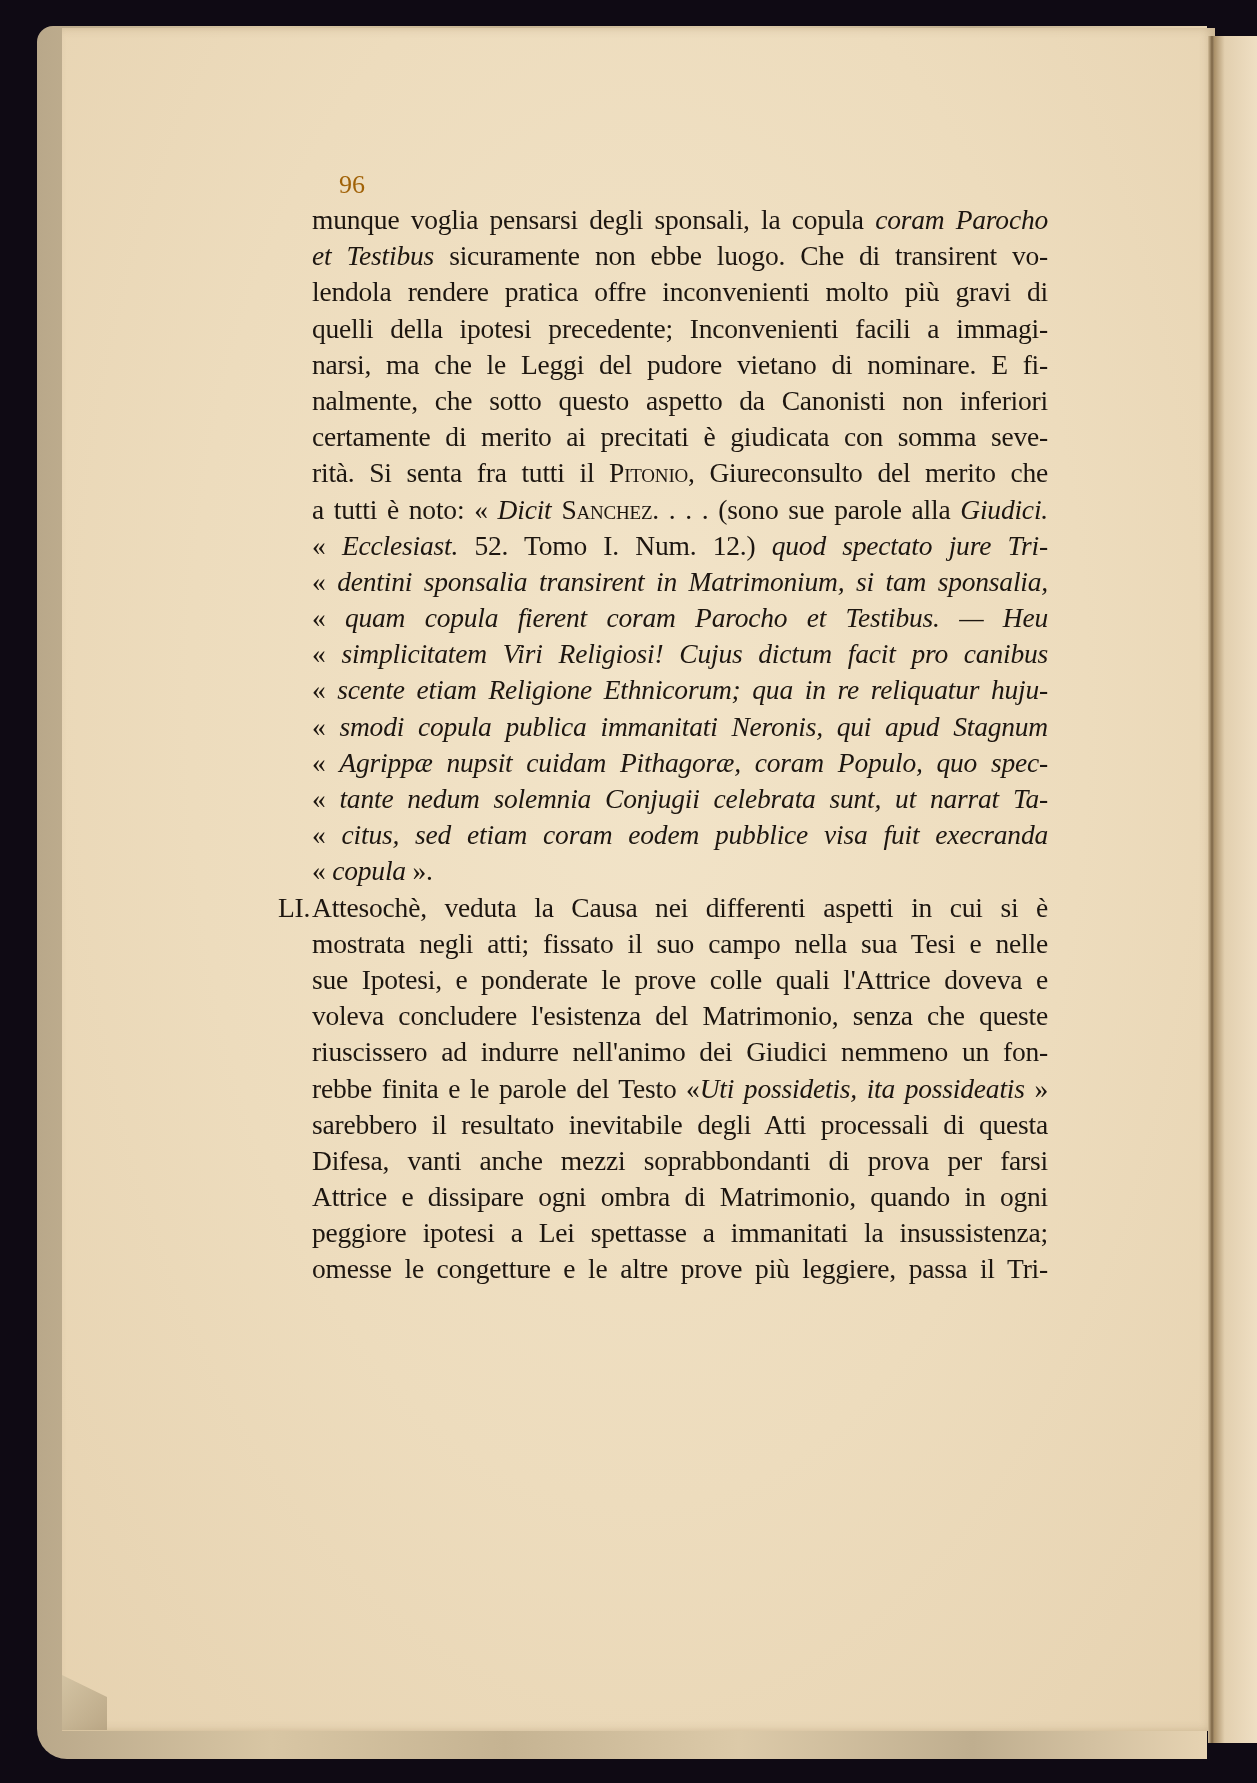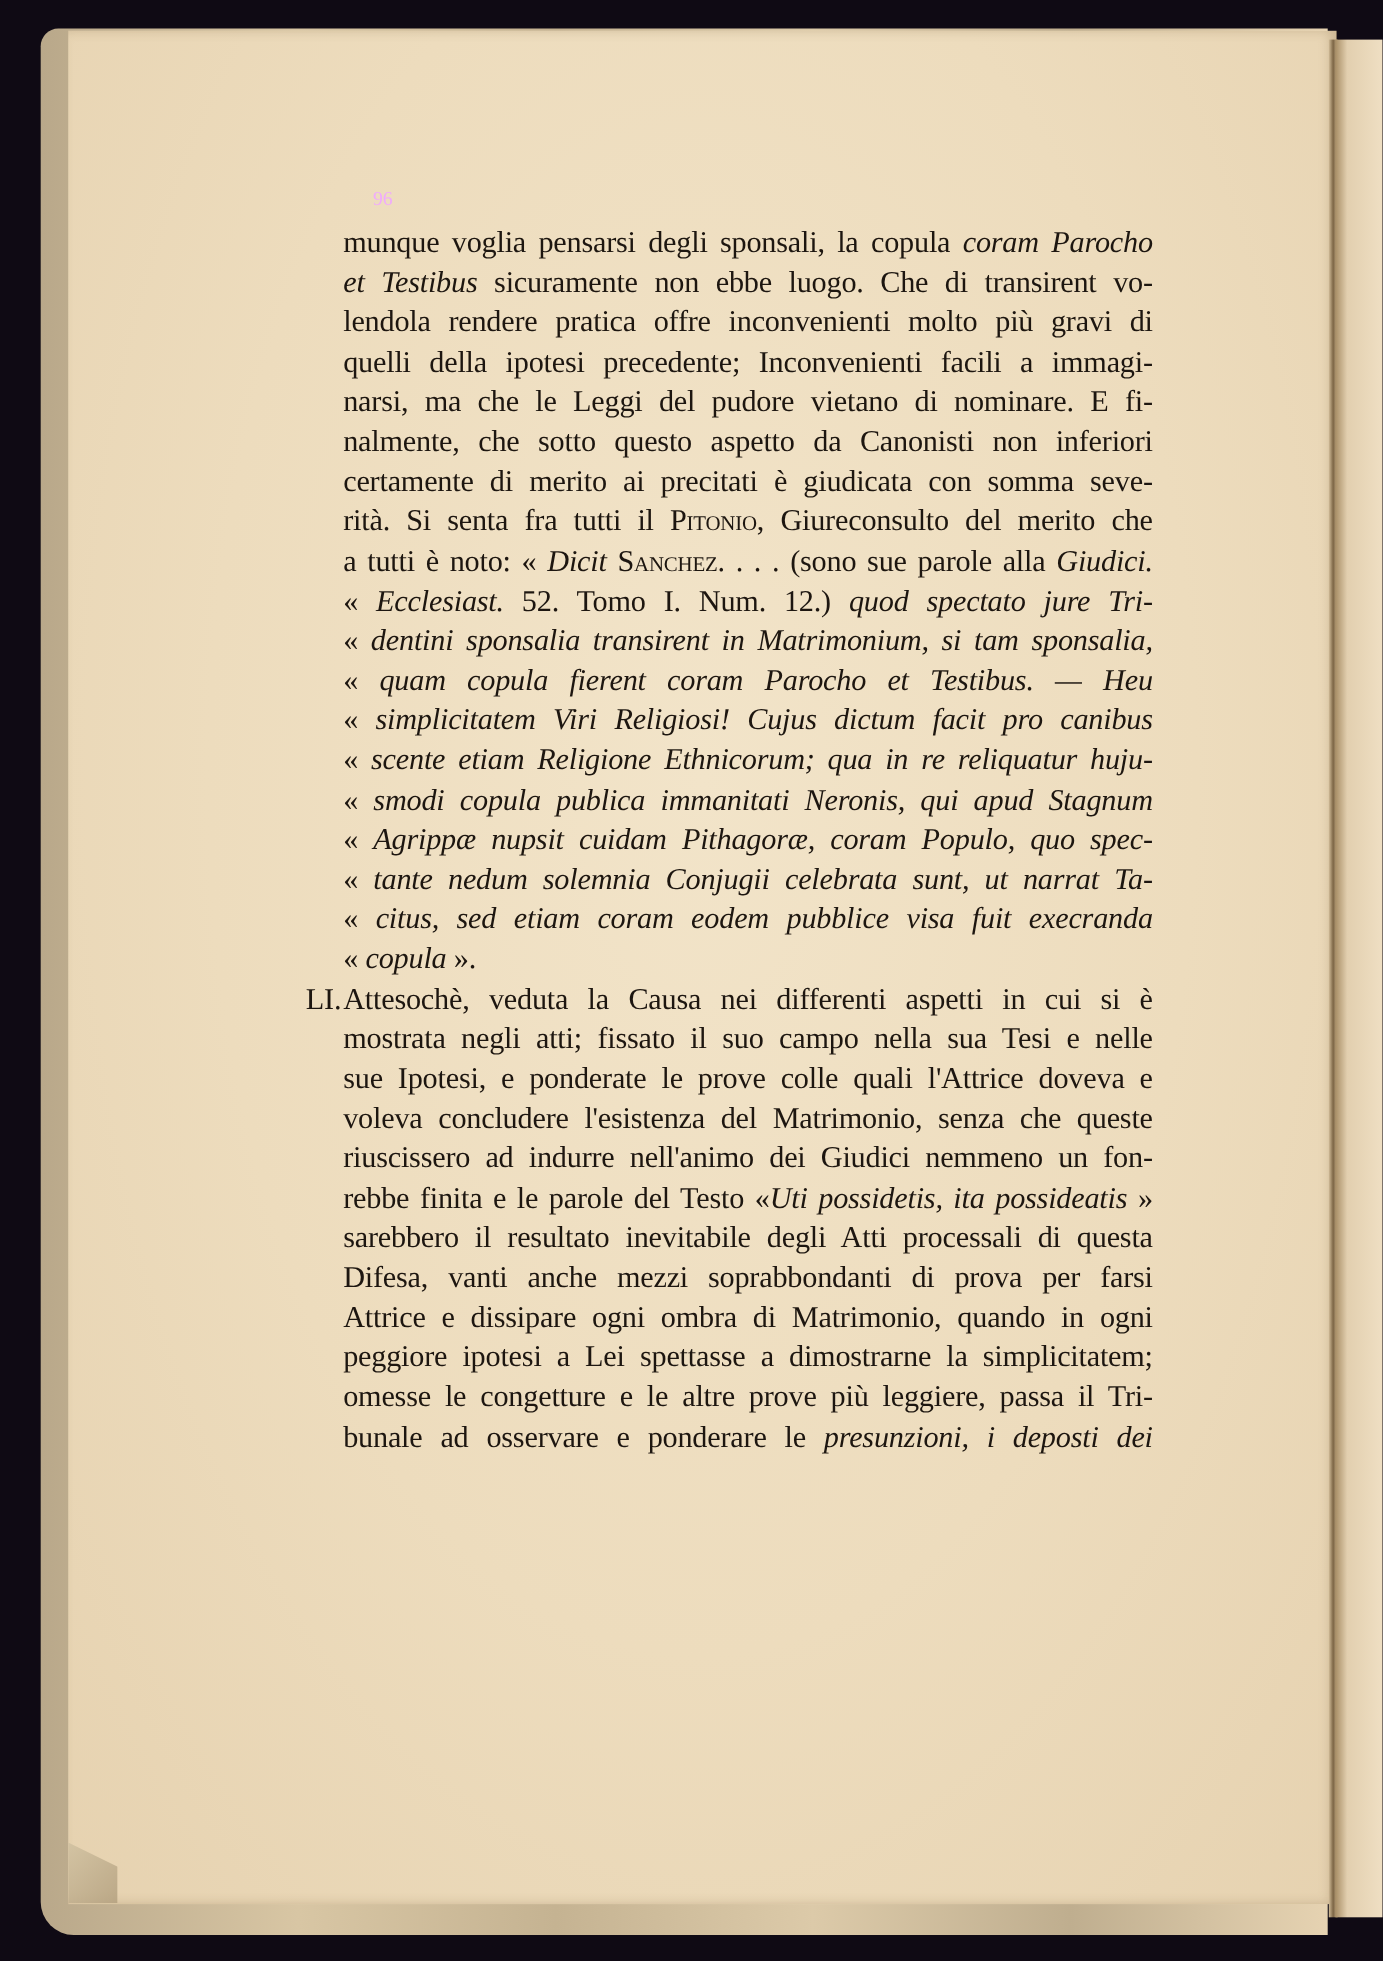--- a/index.html
+++ b/index.html
@@ -35,21 +35,21 @@
   }
   .text-block {
     position: absolute; left: 312px; top: 162px; width: 736px;
     color: #1d1610;
     font-size: 27.5px;
     line-height: 36.2px;
     letter-spacing: -0.2px;
   }
   .page-number {
     position: absolute; left: 339px; top: 170px;
-    font-size: 18px; color: #f0abfc;
+    font-size: 26px; color: #a16207;
   }
   .line {
     display: block; white-space: nowrap;
     text-align: justify; text-align-last: justify;
     height: 36.2px;
   }
   .line.last { text-align-last: left; }
   .para-num { position: absolute; left: -34px; }
   .lines { position: absolute; top: 40px; left: 0; width: 736px; }
   i { font-style: italic; }
@@ -90,17 +90,16 @@
       <div class="line rel last"><span>« </span><i>copula</i><span> ».</span></div>
       <div class="line rel"><span class="para-num">LI.</span><span>Attesochè, veduta la Causa nei differenti aspetti in cui si è</span></div>
       <div class="line rel"><span>mostrata negli atti; fissato il suo campo nella sua Tesi e nelle</span></div>
       <div class="line rel"><span>sue Ipotesi, e ponderate le prove colle quali l'Attrice doveva e</span></div>
       <div class="line rel"><span>voleva concludere l'esistenza del Matrimonio, senza che queste</span></div>
       <div class="line rel"><span>riuscissero ad indurre nell'animo dei Giudici nemmeno un fon-</span></div>
       <div class="line rel"><span>rebbe finita e le parole del Testo «</span><i>Uti possidetis, ita possideatis</i><span> »</span></div>
       <div class="line rel"><span>sarebbero il resultato inevitabile degli Atti processali di questa</span></div>
       <div class="line rel"><span>Difesa, vanti anche mezzi soprabbondanti di prova per farsi</span></div>
       <div class="line rel"><span>Attrice e dissipare ogni ombra di Matrimonio, quando in ogni</span></div>
-      <div class="line rel"><span>peggiore ipotesi a Lei spettasse a dimostrarne la simplicitatem;</span></div>
+      <div class="line rel"><span>peggiore ipotesi a Lei spettasse a immanitati la insussistenza;</span></div>
       <div class="line rel"><span>omesse le congetture e le altre prove più leggiere, passa il Tri-</span></div>
-      <div class="line rel"><span>bunale ad osservare e ponderare le </span><i>presunzioni, i deposti dei</i></div>
     </div>
 </div>
 
 </body></html>

